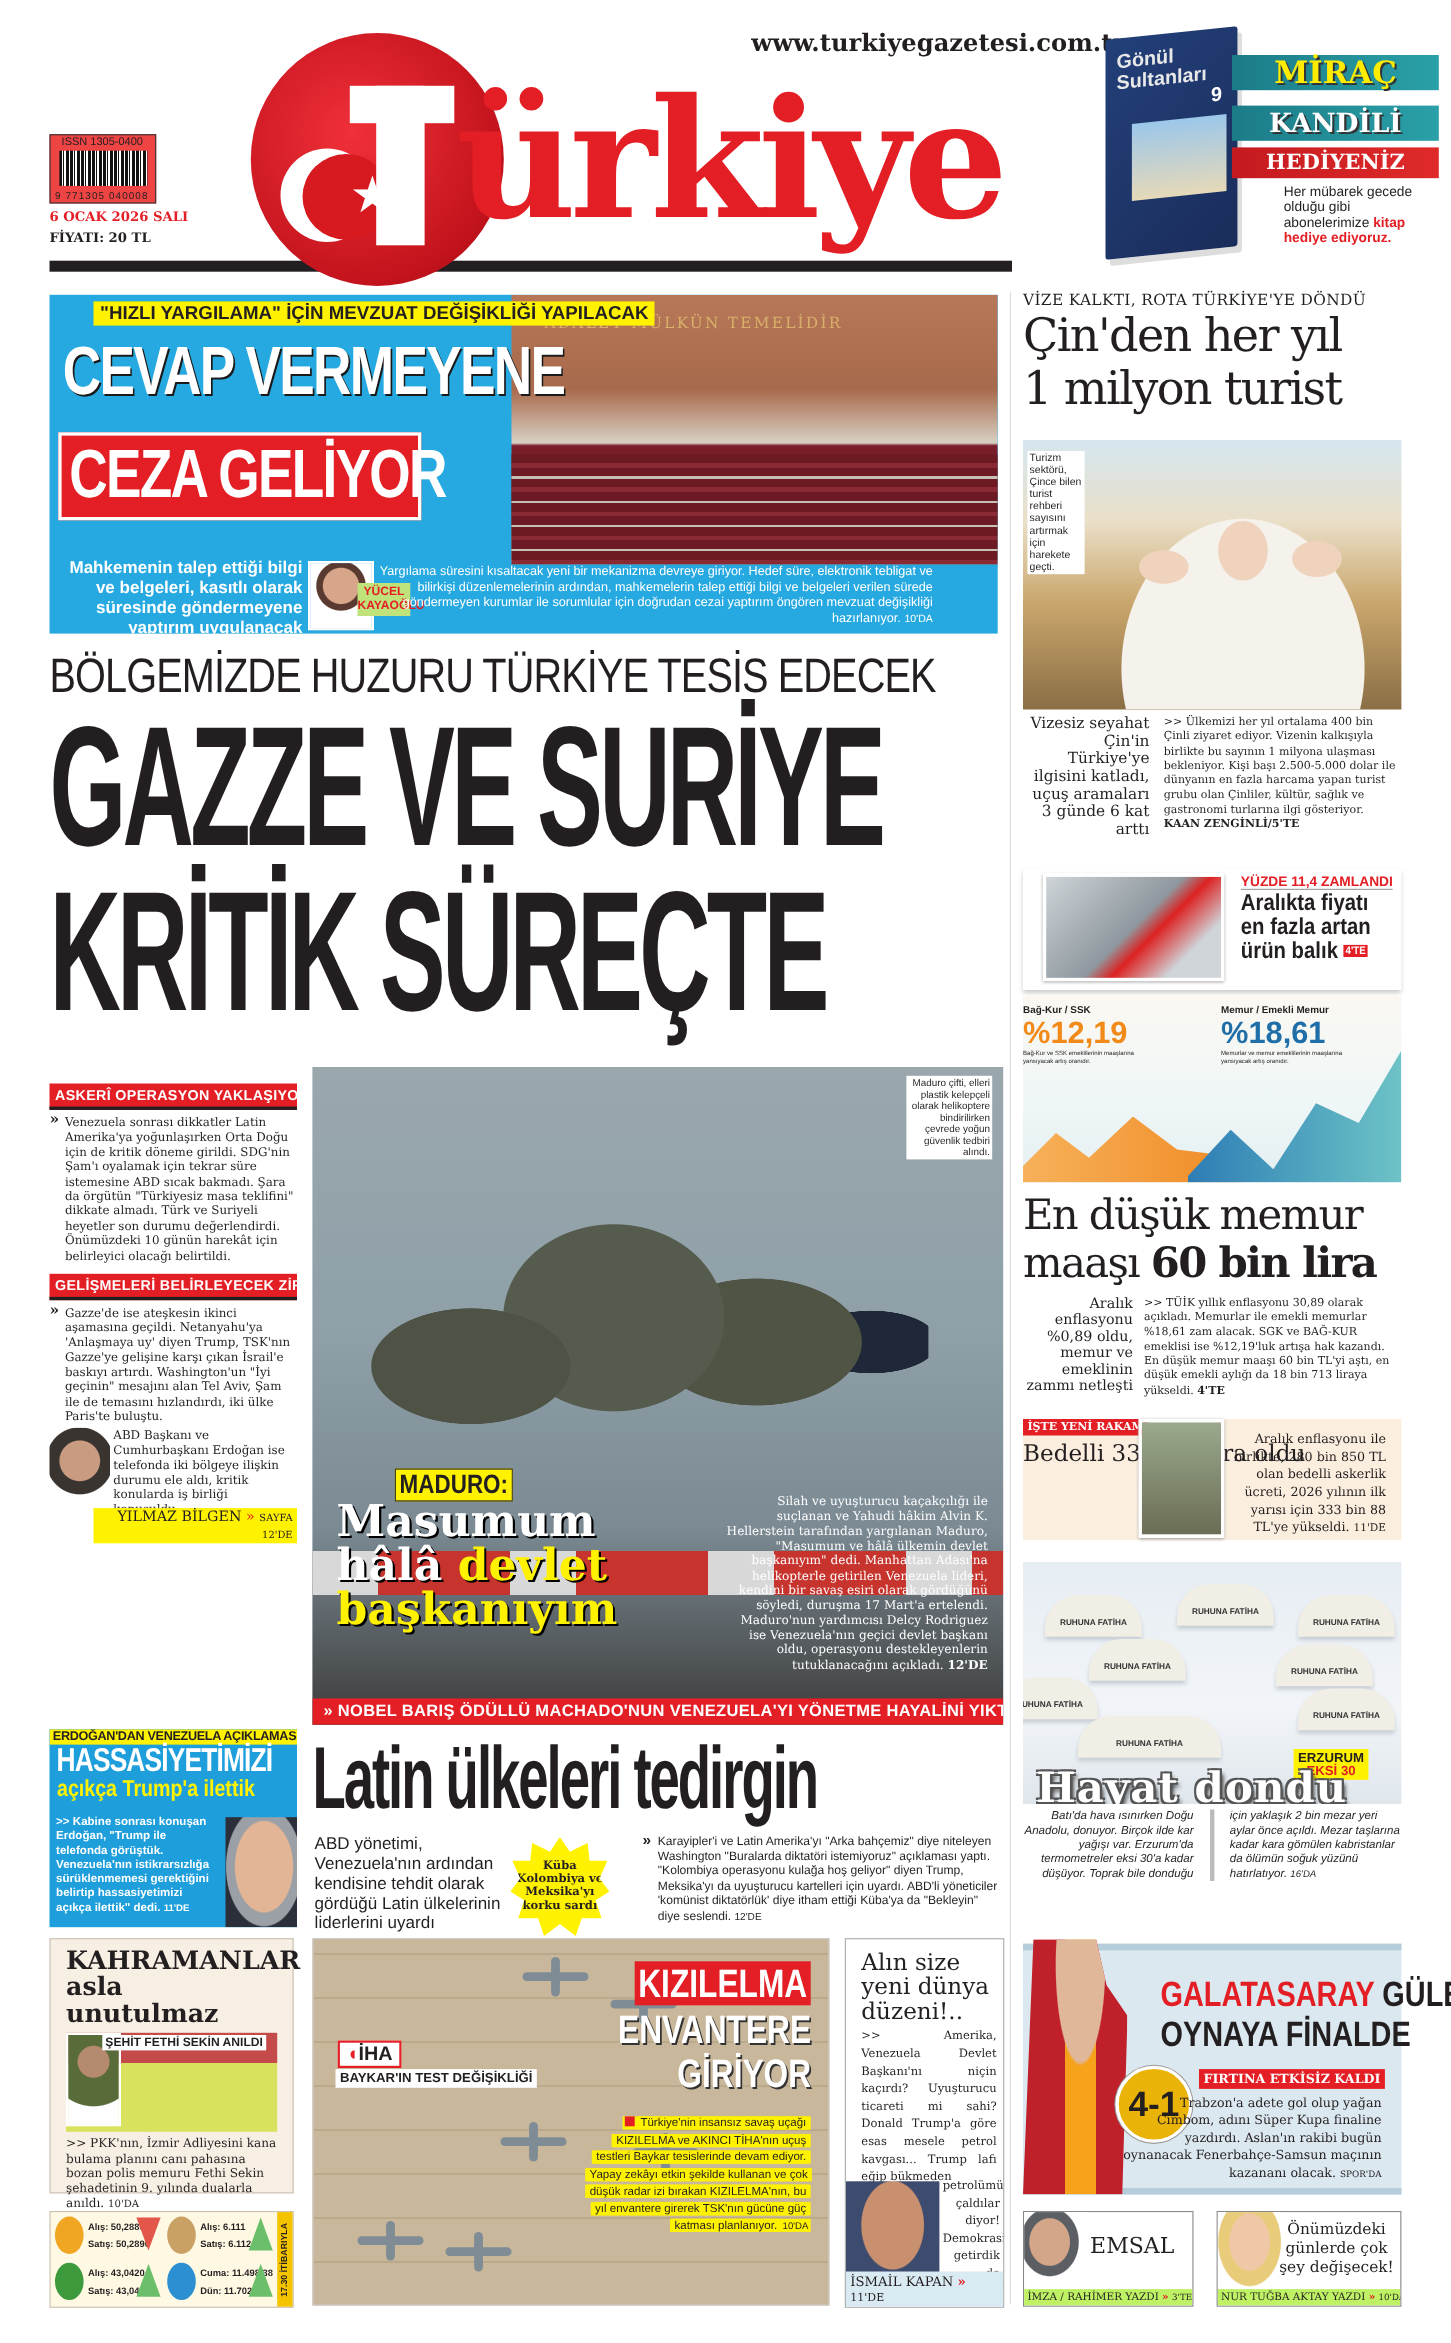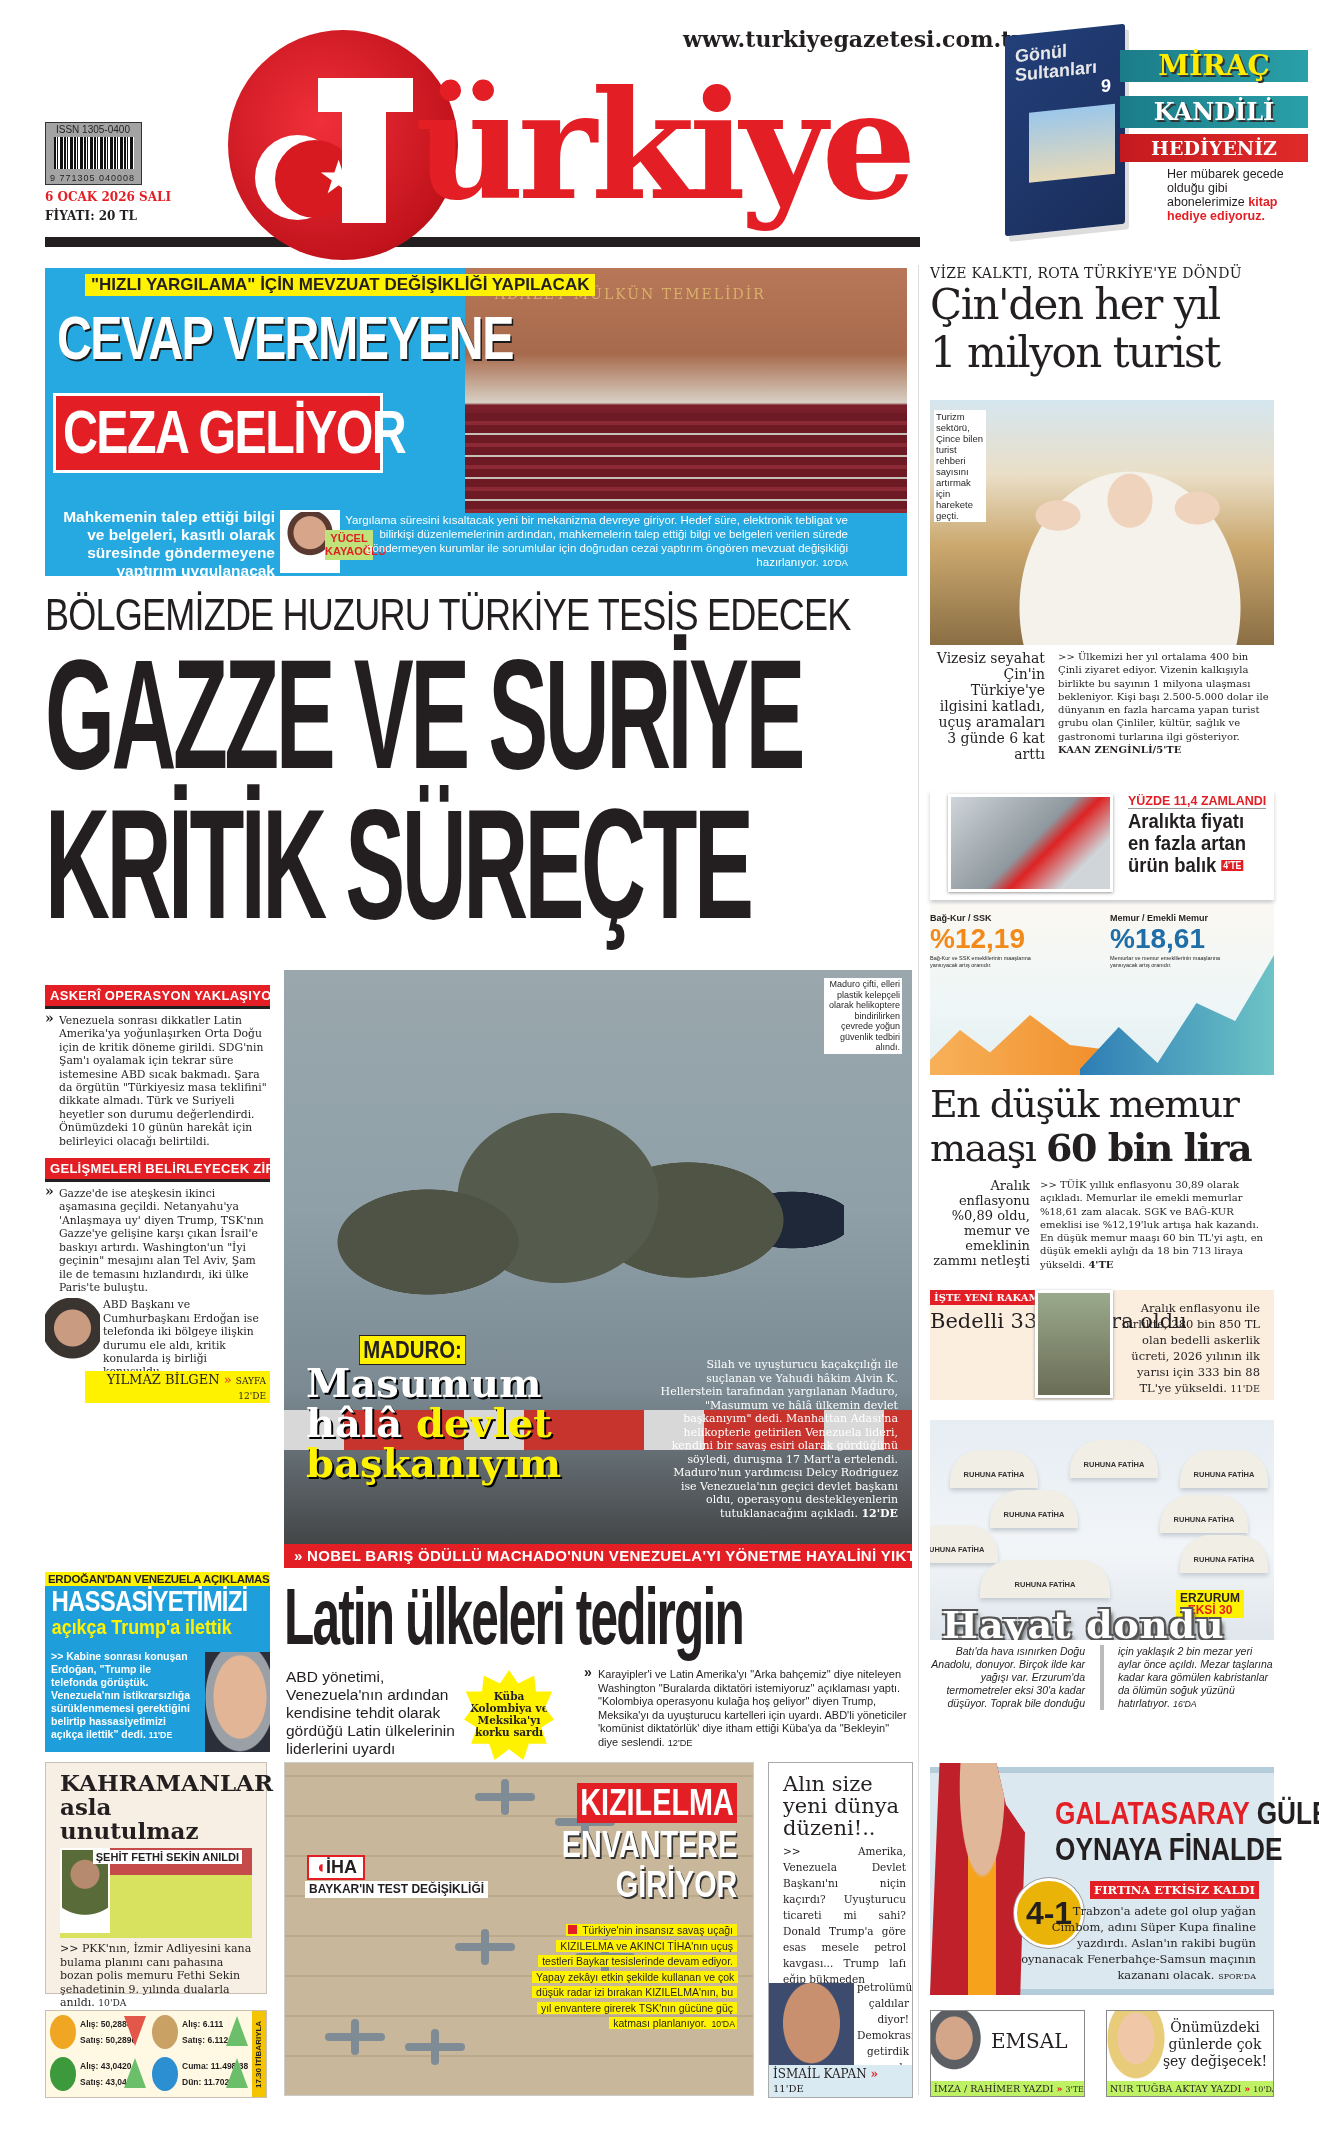--- a/index.html
+++ b/index.html
@@ -1,20 +1,20 @@
 <!DOCTYPE html>
 <html><head>
 <meta charset="utf-8">
 <style>
 *{box-sizing:border-box;margin:0;padding:0}
 body{width:1319px;height:2130px;background:#fff;position:relative;overflow:hidden;font-family:"Liberation Sans",sans-serif;color:#231f20}
 .abs{position:absolute}
 
 #masthead{left:0;top:0;width:1319px;height:255px}
-.barcode{left:45px;top:122px;width:97px;height:63px;border:1px solid #333;background:#a3a3a3}
+.barcode{left:45px;top:122px;width:97px;height:63px;border:1px solid #333;background:#ef4444}
 .barcode .isbn{font-size:10px;position:absolute;top:1px;left:10px}
 .barcode .bars{position:absolute;top:14px;left:8px;width:80px;height:32px;background:repeating-linear-gradient(90deg,#111 0 2px,#fff 2px 3px,#111 3px 4px,#fff 4px 6px,#111 6px 9px,#fff 9px 10px)}
 .barcode .num{position:absolute;bottom:1px;left:4px;font-size:9px;letter-spacing:1px}
 .logo-circle{left:228px;top:30px;width:230px;height:230px;border-radius:50%;background:radial-gradient(circle at 40% 40%,#f0303a,#c3131c 70%,#9b0d14)}
 .crescent{left:255px;top:135px;width:85px;height:85px;border-radius:50%;background:#fff}
 .crescent-cut{left:275px;top:140px;width:80px;height:78px;border-radius:50%;background:#d71920}
 .star{left:318px;top:150px;font-size:46px;color:#fff}
 .logo-T{left:318px;top:78px;width:95px;height:145px}
 .logo-T .bar{position:absolute;left:0;top:0;width:95px;height:34px;background:#fff}
 .logo-T .stem{position:absolute;left:24px;top:0;width:44px;height:145px;background:#fff}

